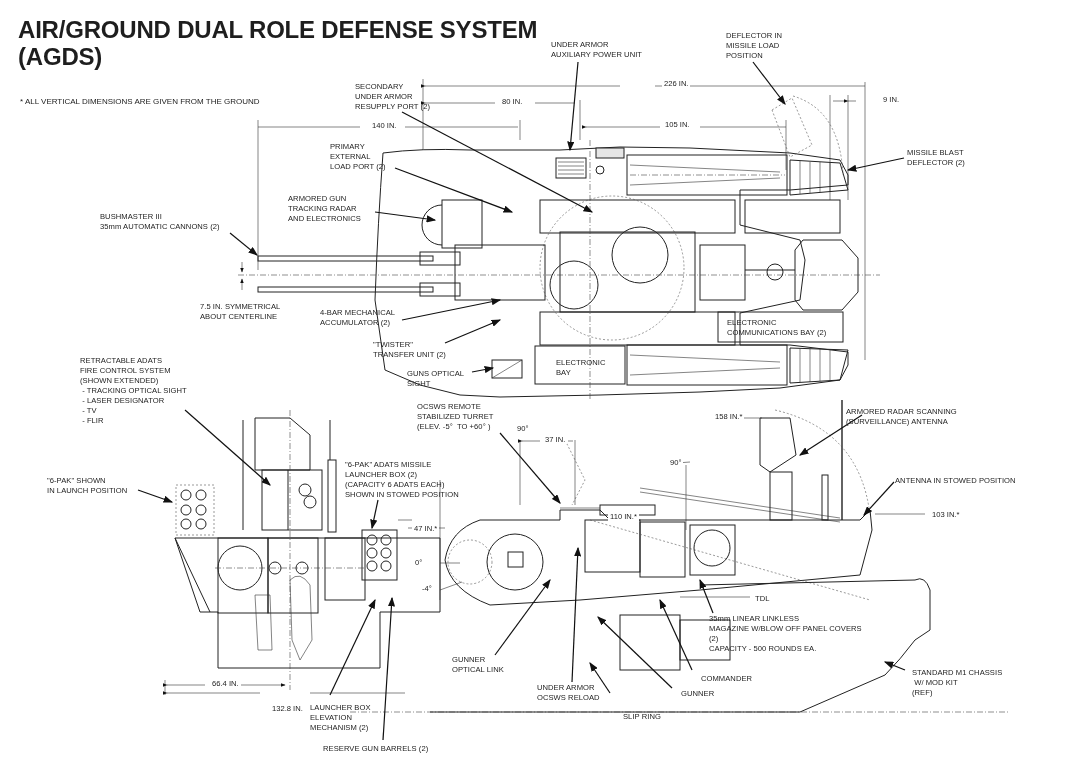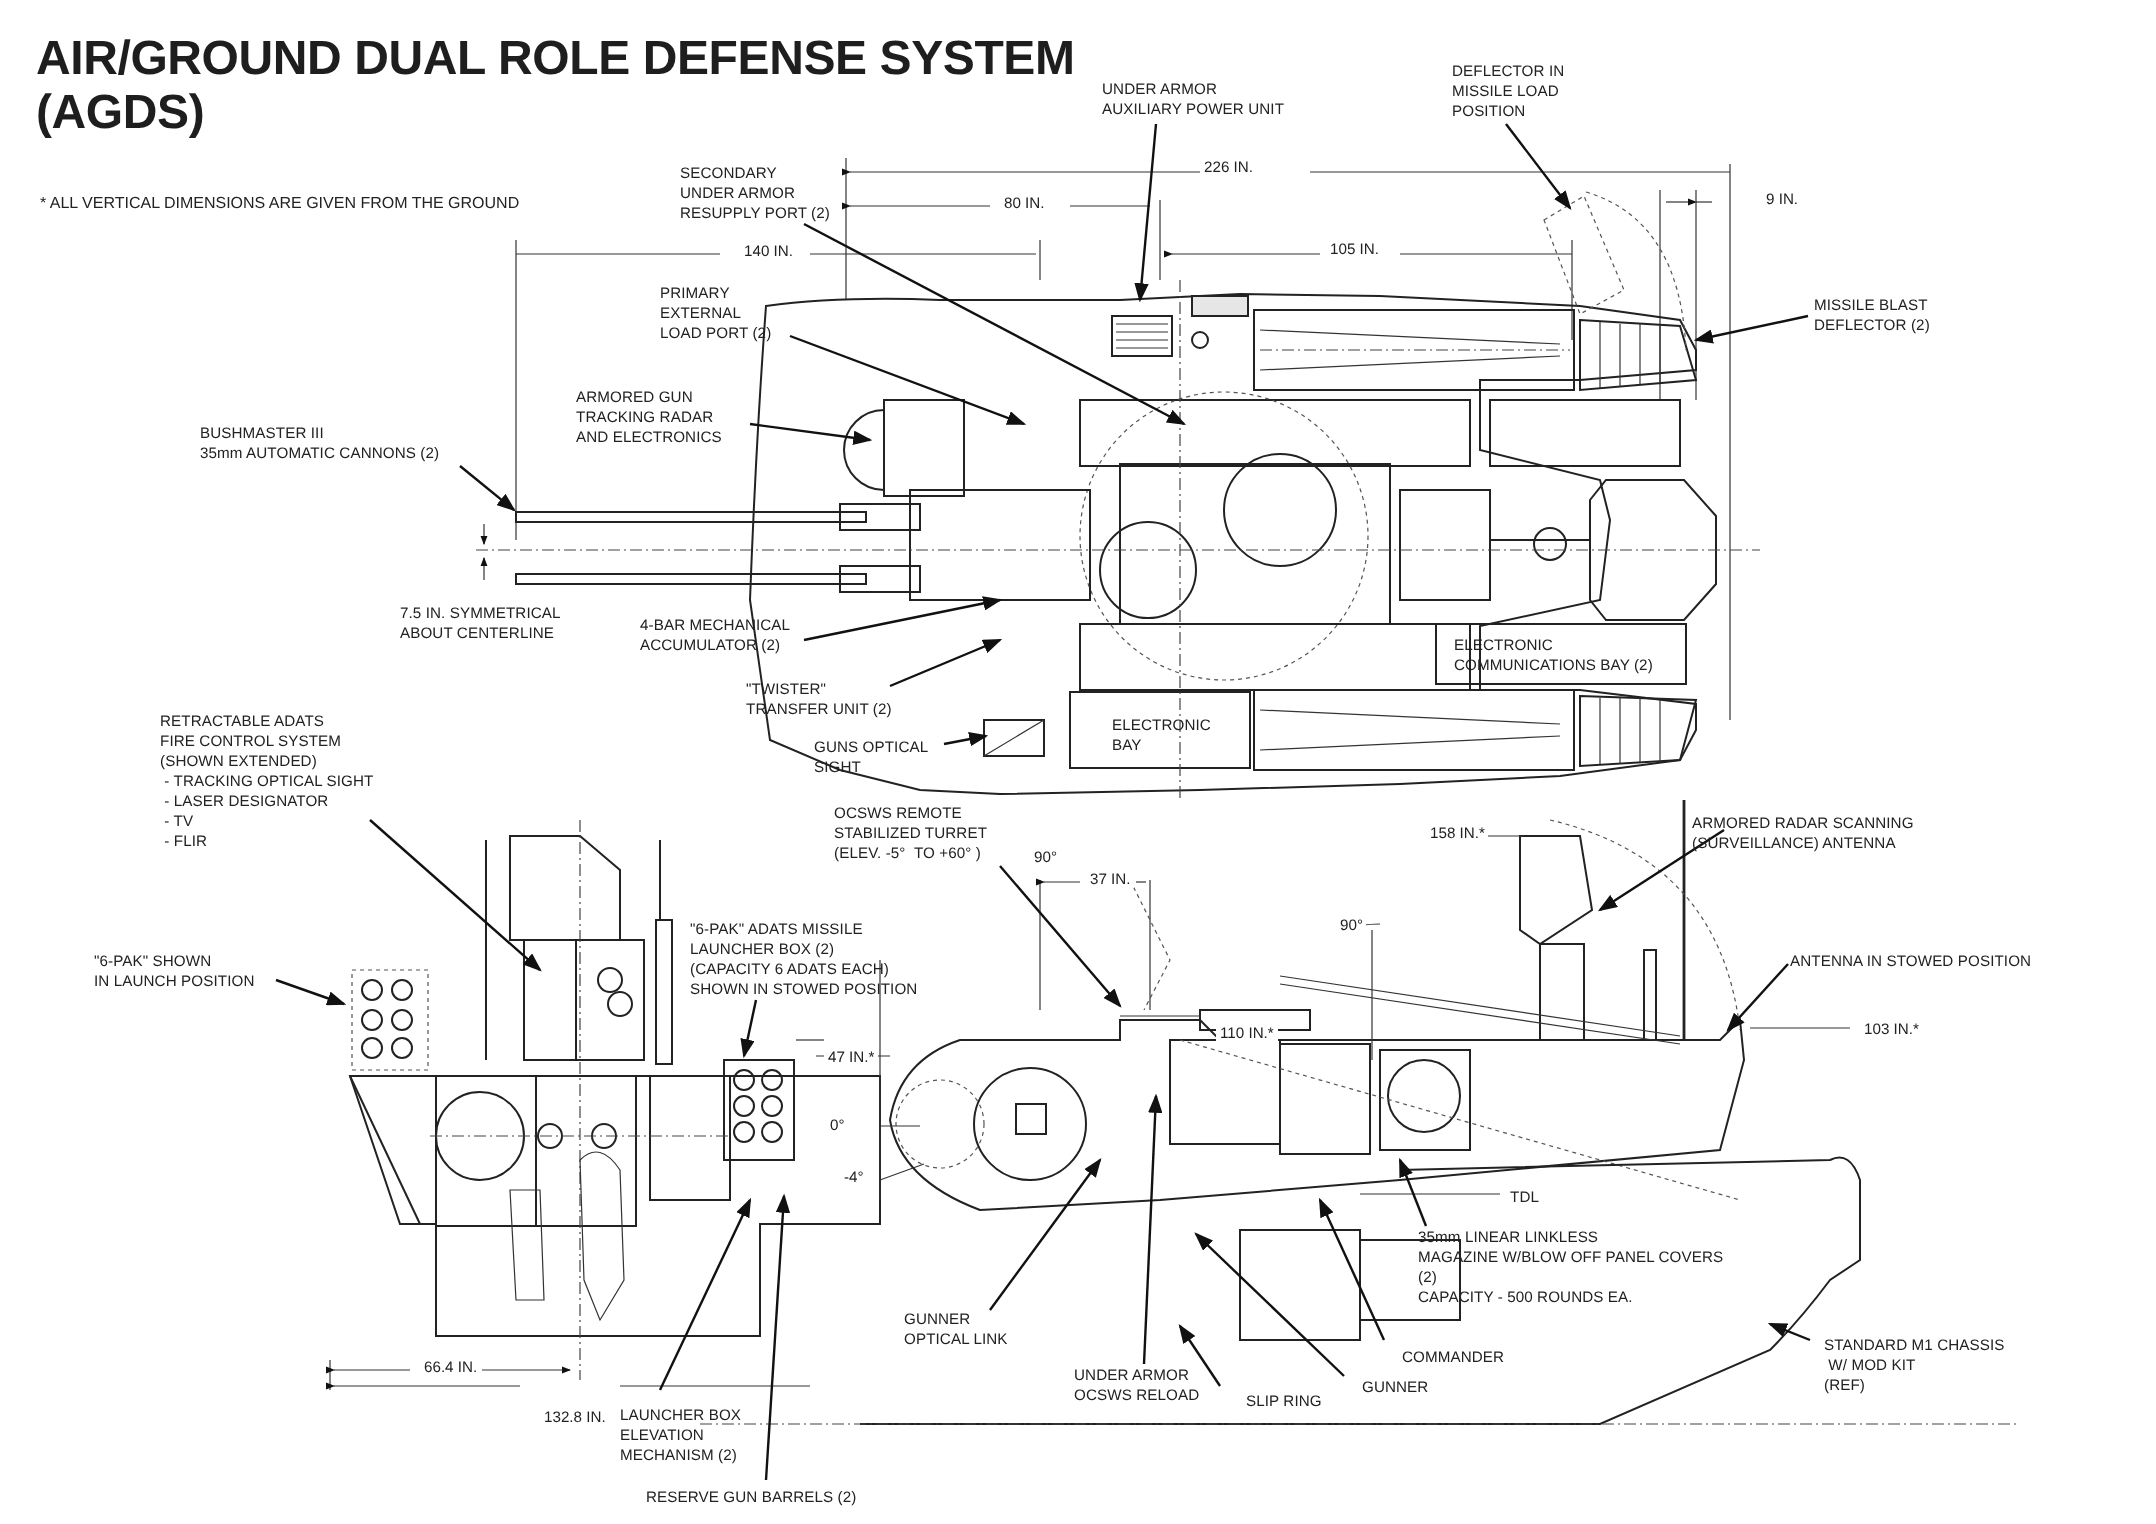--- a/index.html
+++ b/index.html
@@ -248,21 +248,21 @@
   <div>AIR/GROUND DUAL ROLE DEFENSE SYSTEM</div>
   <div>(AGDS)</div>
 </div>
 <div class="note">* ALL VERTICAL DIMENSIONS ARE GIVEN FROM THE GROUND</div>
 
 <div class="lbl" style="left:551px;top:40px">UNDER ARMOR
 AUXILIARY POWER UNIT</div>
 <div class="lbl" style="left:726px;top:31px">DEFLECTOR IN
 MISSILE LOAD
 POSITION</div>
-<div class="lbl" style="left:340px;top:82px">SECONDARY
+<div class="lbl" style="left:355px;top:82px">SECONDARY
 UNDER ARMOR
 RESUPPLY PORT (2)</div>
 <div class="lbl" style="left:907px;top:148px">MISSILE BLAST
 DEFLECTOR (2)</div>
 <div class="lbl" style="left:330px;top:142px">PRIMARY
 EXTERNAL
 LOAD PORT (2)</div>
 <div class="lbl" style="left:288px;top:194px">ARMORED GUN
 TRACKING RADAR
 AND ELECTRONICS</div>
@@ -274,21 +274,21 @@
 ACCUMULATOR (2)</div>
 <div class="lbl" style="left:373px;top:340px">"TWISTER"
 TRANSFER UNIT (2)</div>
 <div class="lbl" style="left:407px;top:369px">GUNS OPTICAL
 SIGHT</div>
 <div class="lbl" style="left:556px;top:358px">ELECTRONIC
 BAY</div>
 <div class="lbl" style="left:727px;top:318px">ELECTRONIC
 COMMUNICATIONS BAY (2)</div>
 
-<div class="dim" style="left:600px;top:79px">226 IN.</div>
+<div class="dim" style="left:662px;top:79px">226 IN.</div>
 <div class="dim" style="left:500px;top:97px">80 IN.</div>
 <div class="dim" style="left:370px;top:121px">140 IN.</div>
 <div class="dim" style="left:663px;top:120px">105 IN.</div>
 <div class="dim" style="left:881px;top:95px">9 IN.</div>
 
 <div class="lbl" style="left:80px;top:356px">RETRACTABLE ADATS
 FIRE CONTROL SYSTEM
 (SHOWN EXTENDED)
  - TRACKING OPTICAL SIGHT
  - LASER DESIGNATOR
@@ -313,21 +313,21 @@
 <div class="lbl" style="left:755px;top:594px">TDL</div>
 <div class="lbl" style="left:452px;top:655px">GUNNER
 OPTICAL LINK</div>
 <div class="lbl" style="left:701px;top:674px">COMMANDER</div>
 <div class="lbl" style="left:912px;top:668px">STANDARD M1 CHASSIS
  W/ MOD KIT
 (REF)</div>
 <div class="lbl" style="left:681px;top:689px">GUNNER</div>
 <div class="lbl" style="left:537px;top:683px">UNDER ARMOR
 OCSWS RELOAD</div>
-<div class="lbl" style="left:623px;top:696px">SLIP RING</div>
+<div class="lbl" style="left:623px;top:712px">SLIP RING</div>
 <div class="lbl" style="left:310px;top:703px">LAUNCHER BOX
 ELEVATION
 MECHANISM (2)</div>
 <div class="lbl" style="left:323px;top:744px">RESERVE GUN BARRELS (2)</div>
 
 <div class="dim" style="left:713px;top:412px">158 IN.*</div>
 <div class="dim" style="left:543px;top:435px">37 IN.</div>
 <div class="dim" style="left:515px;top:424px">90°</div>
 <div class="dim" style="left:668px;top:458px">90°</div>
 <div class="dim" style="left:608px;top:512px">110 IN.*</div>

